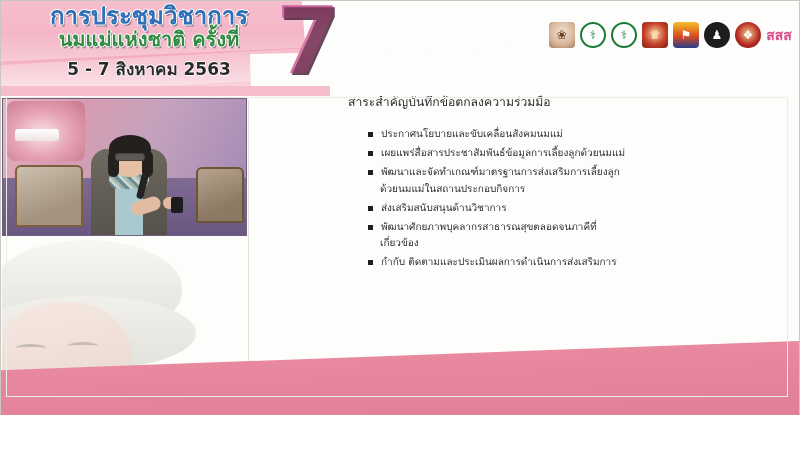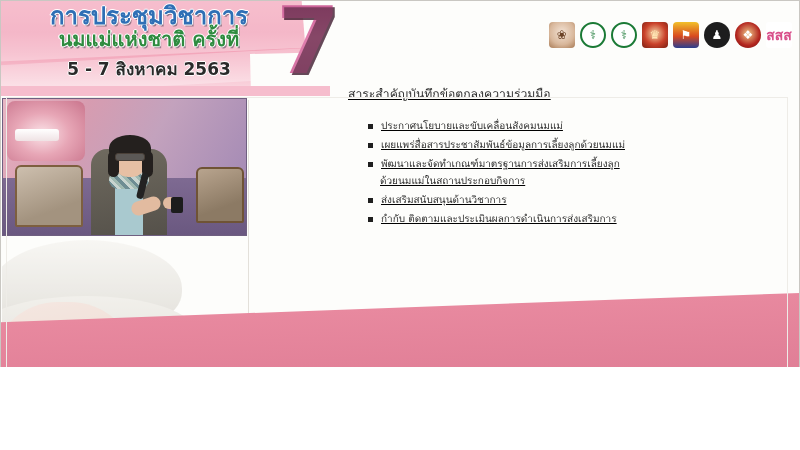--- a/index.html
+++ b/index.html
@@ -5,21 +5,21 @@
   * { margin:0; padding:0; box-sizing:border-box; }
   html,body { width:800px; height:450px; overflow:hidden; }
   body {
     font-family: "DejaVu Sans", "Liberation Sans", sans-serif;
     background:#ffffff;
   }
 
   
   #slide {
     position:relative;
-    width:800px; height:367px;
+    width:800px; height:415px;
     background:#fdfdfb;
     overflow:hidden;
   }
 
   
   .header {
     position:absolute; left:0; top:0;
     width:800px; height:96px;
     overflow:hidden;
     background:linear-gradient(180deg,#f29db4 0%,#ef92ac 34%,#f3a7bb 56%,#f7c4d1 78%,#fbe0e7 100%);
@@ -301,22 +301,22 @@
 
   
   .col-divider {
     position:absolute; left:248px; top:100px;
     width:1px; height:300px;
     background:#e3e0da;
   }
 
   
   .content {
-    position:absolute; left:260px; top:84px;
-    width:520px; height:290px;text-decoration:underline;
+    position:absolute; left:260px; top:92px;
+    width:520px; height:290px;
   }
   .content-heading {
     font-size:12.2px;
     line-height:1.72;
     color:#2c2c2c;
     padding-left:88px;
   }
   .content-heading div { white-space:nowrap; }
 
   .bullet-list {
@@ -459,20 +459,24 @@
         <span>เผยแพร่สื่อสารประชาสัมพันธ์ข้อมูลการเลี้ยงลูกด้วยนมแม่</span>
       </li>
       <li>
         <span>พัฒนาและจัดทำเกณฑ์มาตรฐานการส่งเสริมการเลี้ยงลูก</span>
         <span class="cont">ด้วยนมแม่ในสถานประกอบกิจการ</span>
       </li>
       <li>
         <span>ส่งเสริมสนับสนุนด้านวิชาการ</span>
       </li>
       <li>
+        <span>พัฒนาศักยภาพบุคลากรสาธารณสุขตลอดจนภาคีที่</span>
+        <span class="cont">เกี่ยวข้อง</span>
+      </li>
+      <li>
         <span>กำกับ ติดตามและประเมินผลการดำเนินการส่งเสริมการ</span>
       </li>
     </ul>
   </div>
 
   <div class="bottom-band-light"></div>
   <div class="bottom-band"></div>
 
   <div class="inner-frame"></div>
   <div class="frame"></div>

